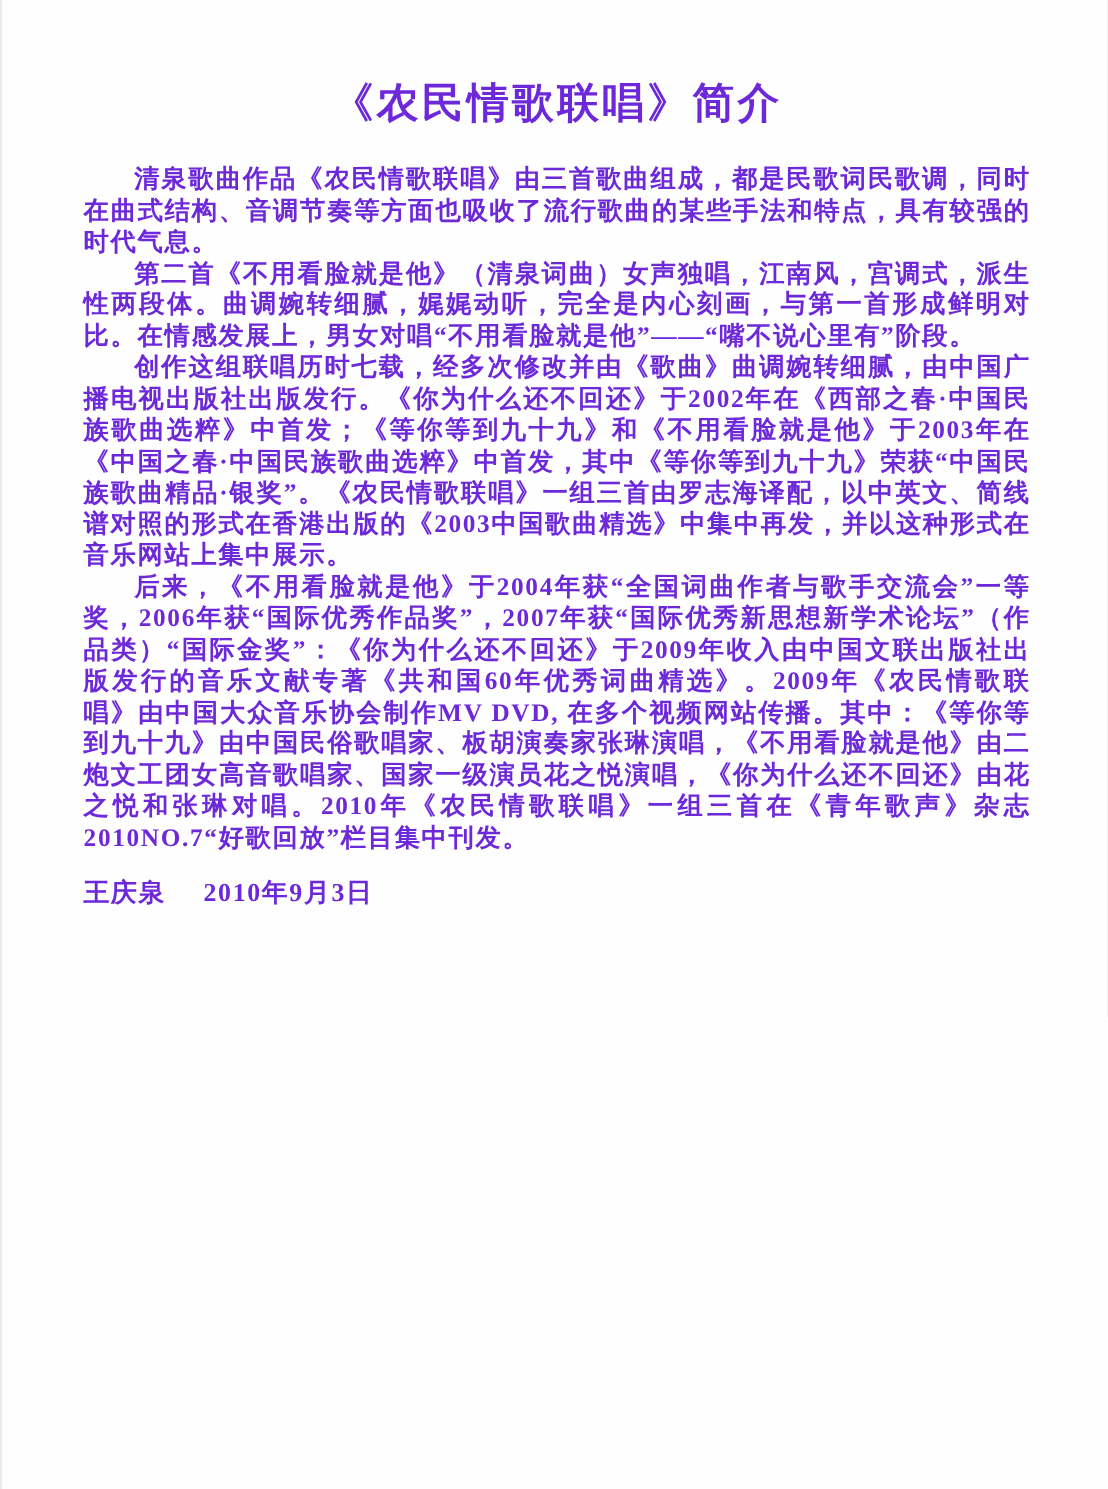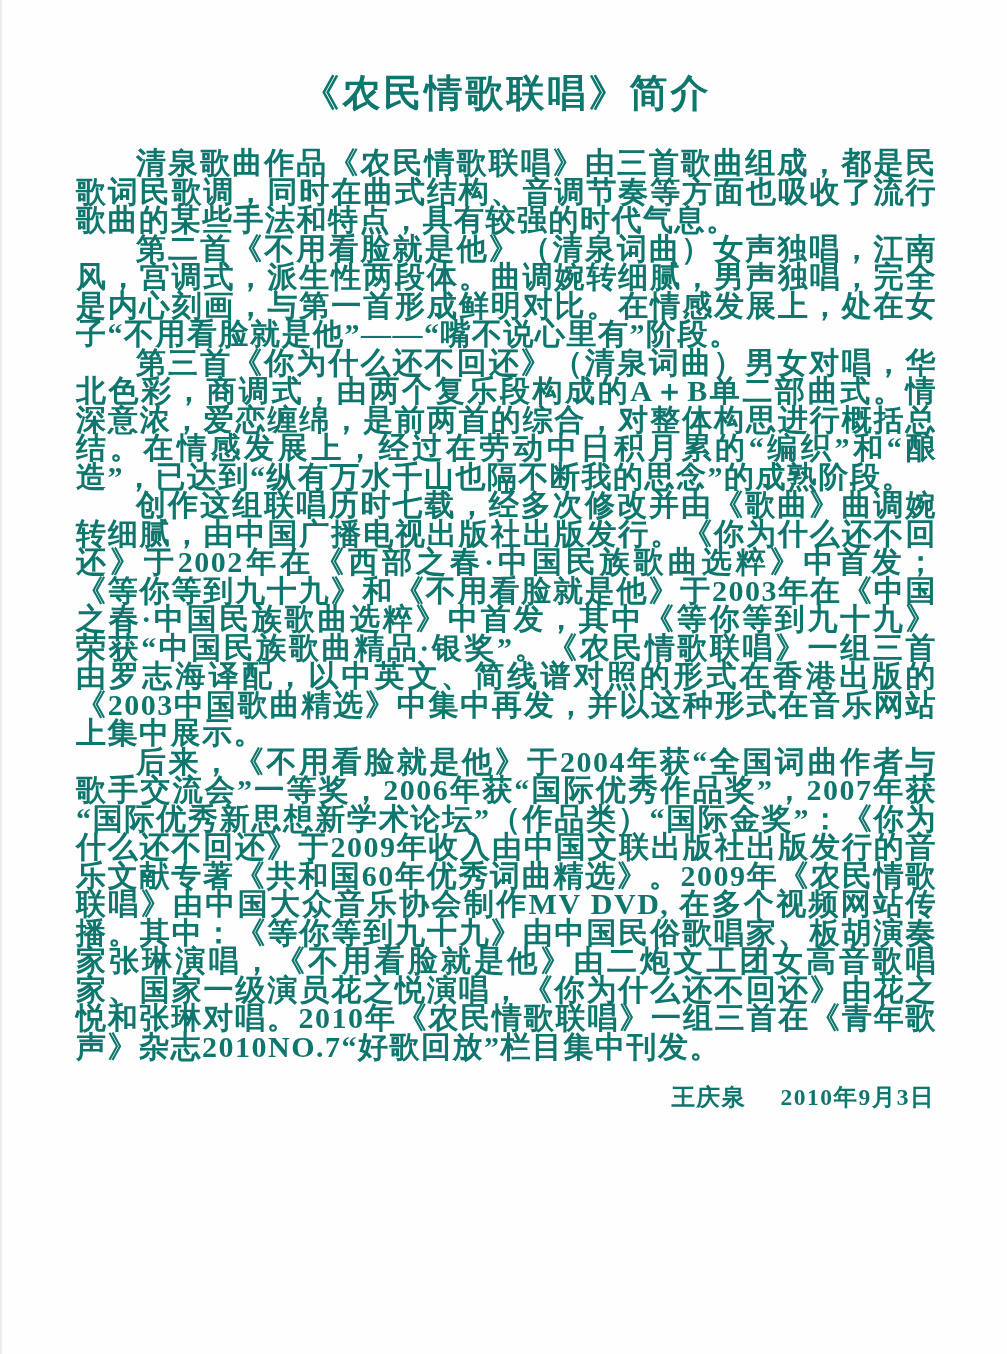--- a/index.html
+++ b/index.html
@@ -6,21 +6,21 @@
     margin: 0;
     padding: 0;
     background: #e9e9e9;
   }
   .page {
     position: relative;
     width: 1007px;
     height: 1354px;
     margin: 0 auto;
     background: #fefefe;
-    color: #0f766e;
+    color: #6d28d9;
     font-family: "Liberation Serif", "DejaVu Serif", serif;
     box-sizing: border-box;
     padding: 46px 70px 30px 76px;
     overflow: hidden;
   }
   
   .page::before {
     content: "";
     position: absolute;
     left: 0; top: 0; bottom: 0;
@@ -31,52 +31,51 @@
   h1.doc-title {
     margin: 22px 0 30px 0;
     text-align: center;
     font-size: 38px;
     font-weight: 700;
     letter-spacing: 3px;
     white-space: nowrap;
   }
   .doc-body p {
     margin: 0;
-    font-size: 30px;
+    font-size: 23px;
     line-height: 28.5px;
     letter-spacing: 1.5px;
     text-align: justify;
     text-justify: inter-ideograph;
     text-indent: 2em;
     font-weight: 600;
   }
   .signature {
     margin-top: 22px;
-    text-align: right;
+    text-align: left;
     font-size: 23.5px;
     line-height: 28.5px;
     letter-spacing: 1.5px;
     font-weight: 600;
     padding-right: 2px;
   }
   .signature .sig-author {
     margin-right: 34px;
   }
 </style>
 </head>
 <body>
 
 <div class="page">
 
   <h1 class="doc-title">《农民情歌联唱》简介</h1>
 
   <div class="doc-body">
     <p>清泉歌曲作品《农民情歌联唱》由三首歌曲组成，都是民歌词民歌调，同时在曲式结构、音调节奏等方面也吸收了流行歌曲的某些手法和特点，具有较强的时代气息。</p>
-    <p>第二首《不用看脸就是他》（清泉词曲）女声独唱，江南风，宫调式，派生性两段体。曲调婉转细腻，男声独唱，完全是内心刻画，与第一首形成鲜明对比。在情感发展上，处在女子“不用看脸就是他”——“嘴不说心里有”阶段。</p>
-    <p>第三首《你为什么还不回还》（清泉词曲）男女对唱，华北色彩，商调式，由两个复乐段构成的A＋B单二部曲式。情深意浓，爱恋缠绵，是前两首的综合，对整体构思进行概括总结。在情感发展上，经过在劳动中日积月累的“编织”和“酿造”，已达到“纵有万水千山也隔不断我的思念”的成熟阶段。</p>
+    <p>第二首《不用看脸就是他》（清泉词曲）女声独唱，江南风，宫调式，派生性两段体。曲调婉转细腻，娓娓动听，完全是内心刻画，与第一首形成鲜明对比。在情感发展上，男女对唱“不用看脸就是他”——“嘴不说心里有”阶段。</p>
     <p>创作这组联唱历时七载，经多次修改并由《歌曲》曲调婉转细腻，由中国广播电视出版社出版发行。《你为什么还不回还》于2002年在《西部之春·中国民族歌曲选粹》中首发；《等你等到九十九》和《不用看脸就是他》于2003年在《中国之春·中国民族歌曲选粹》中首发，其中《等你等到九十九》荣获“中国民族歌曲精品·银奖”。《农民情歌联唱》一组三首由罗志海译配，以中英文、简线谱对照的形式在香港出版的《2003中国歌曲精选》中集中再发，并以这种形式在音乐网站上集中展示。</p>
     <p>后来，《不用看脸就是他》于2004年获“全国词曲作者与歌手交流会”一等奖，2006年获“国际优秀作品奖”，2007年获“国际优秀新思想新学术论坛”（作品类）“国际金奖”：《你为什么还不回还》于2009年收入由中国文联出版社出版发行的音乐文献专著《共和国60年优秀词曲精选》。2009年《农民情歌联唱》由中国大众音乐协会制作MV DVD, 在多个视频网站传播。其中：《等你等到九十九》由中国民俗歌唱家、板胡演奏家张琳演唱，《不用看脸就是他》由二炮文工团女高音歌唱家、国家一级演员花之悦演唱，《你为什么还不回还》由花之悦和张琳对唱。2010年《农民情歌联唱》一组三首在《青年歌声》杂志2010NO.7“好歌回放”栏目集中刊发。</p>
   </div>
 
   <div class="signature">
     <span class="sig-author">王庆泉</span><span>2010年9月3日</span>
   </div>
 
 </div>
 

